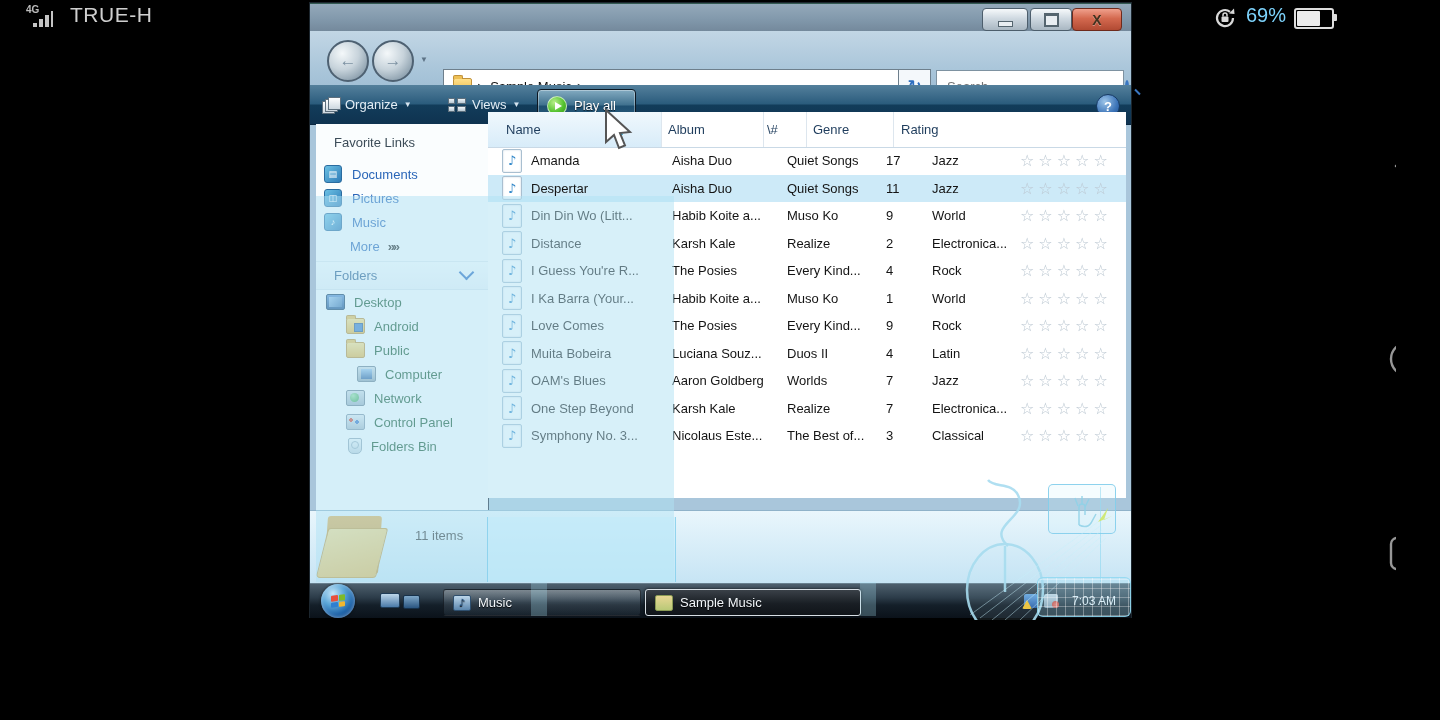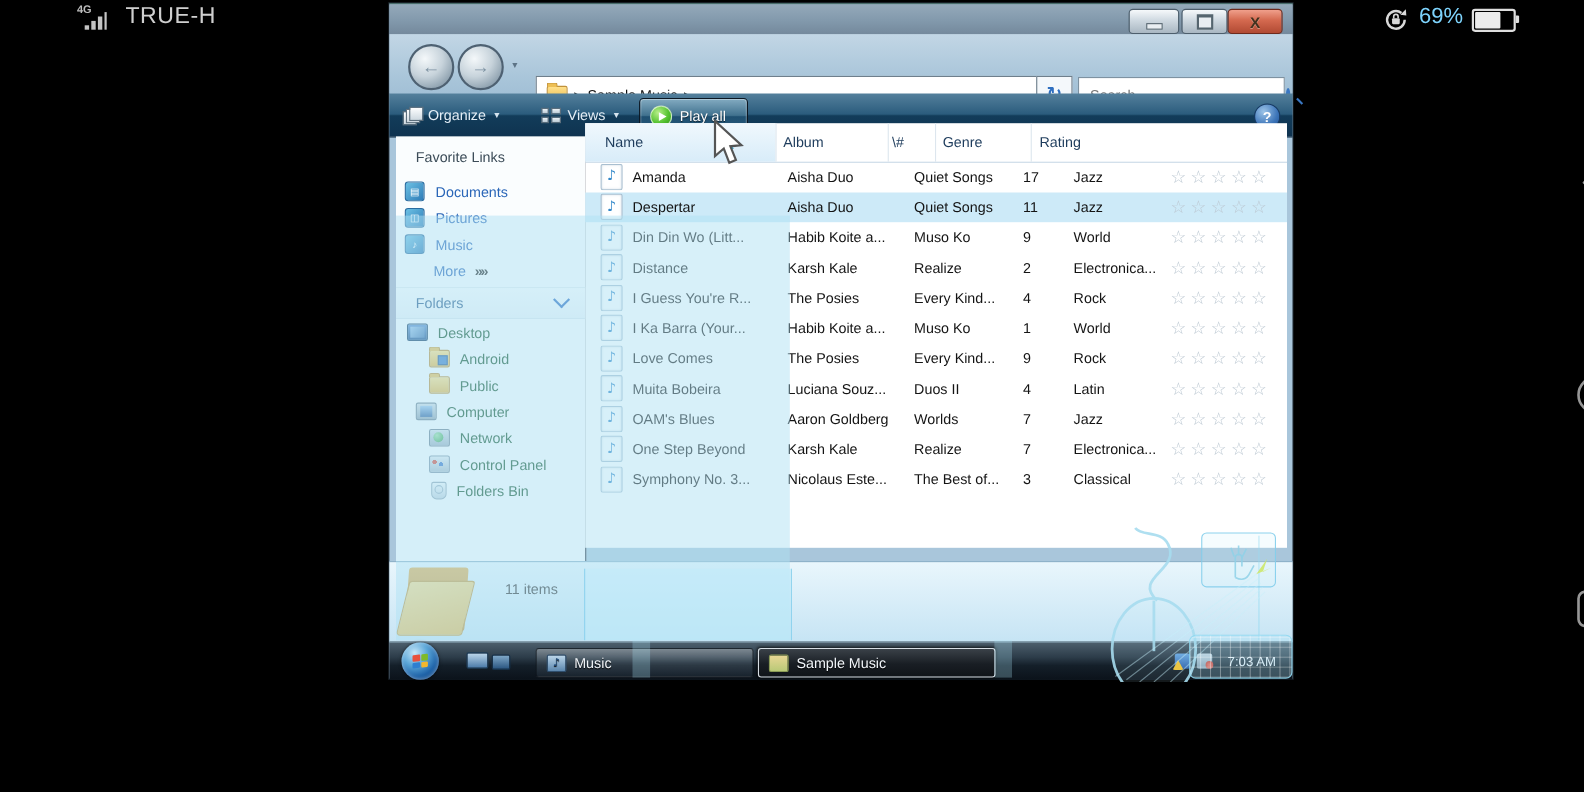--- a/index.html
+++ b/index.html
@@ -1,17 +1,17 @@
 <!DOCTYPE html>
 <html><head>
 <meta charset="utf-8">
 <style>
   html,body{margin:0;padding:0;background:#000;}
   .stage{position:relative;width:1396px;height:720px;background:#000;overflow:hidden;
-         font-family:"Liberation Sans",sans-serif;margin-left:44px;}
+         font-family:"Liberation Sans",sans-serif;}
   .abs{position:absolute;}
 
   
   .carrier{color:#cfcfcf;font-size:21px;letter-spacing:.5px;}
   .sb-time{color:#f2f2f2;font-size:19px;}
   .pct{color:#7dd3fc;font-size:20px;}
   .sig{position:absolute;left:26px;top:4px;width:40px;height:24px;}
   .sig .fourg{position:absolute;left:0;top:0;font-size:10px;color:#bdbdbd;font-weight:bold;}
   .sig .bars{position:absolute;left:7px;bottom:1px;display:flex;align-items:flex-end;gap:2px;}
   .sig .bars i{display:block;width:4px;background:#c4c4c4;}
@@ -312,21 +312,21 @@
             <span class="tlabel">Desktop</span>
           </div>
           <div class="tree-item" style="top: 24px; padding-left: 30px;">
             <span class="ti ic-user-folder"></span>
             <span class="tlabel">Android</span>
           </div>
           <div class="tree-item" style="top: 48px; padding-left: 30px;">
             <span class="ti ic-folder"></span>
             <span class="tlabel">Public</span>
           </div>
-          <div class="tree-item" style="top: 72px; padding-left: 18px;">
+          <div class="tree-item" style="top: 72px; padding-left: 41px;">
             <span class="ti ic-computer"></span>
             <span class="tlabel">Computer</span>
           </div>
           <div class="tree-item" style="top: 96px; padding-left: 30px;">
             <span class="ti ic-network"></span>
             <span class="tlabel">Network</span>
           </div>
           <div class="tree-item" style="top: 120px; padding-left: 30px;">
             <span class="ti ic-control-panel"></span>
             <span class="tlabel">Control Panel</span>

